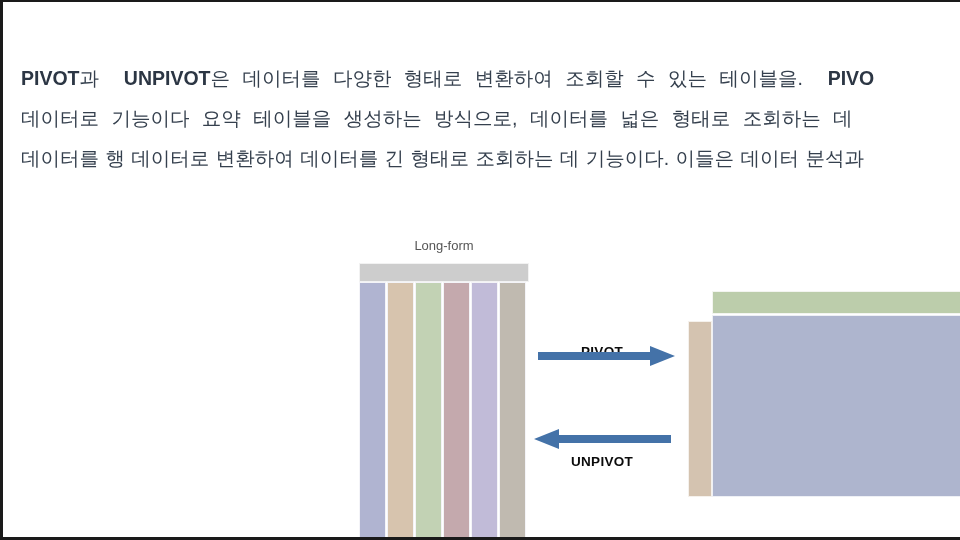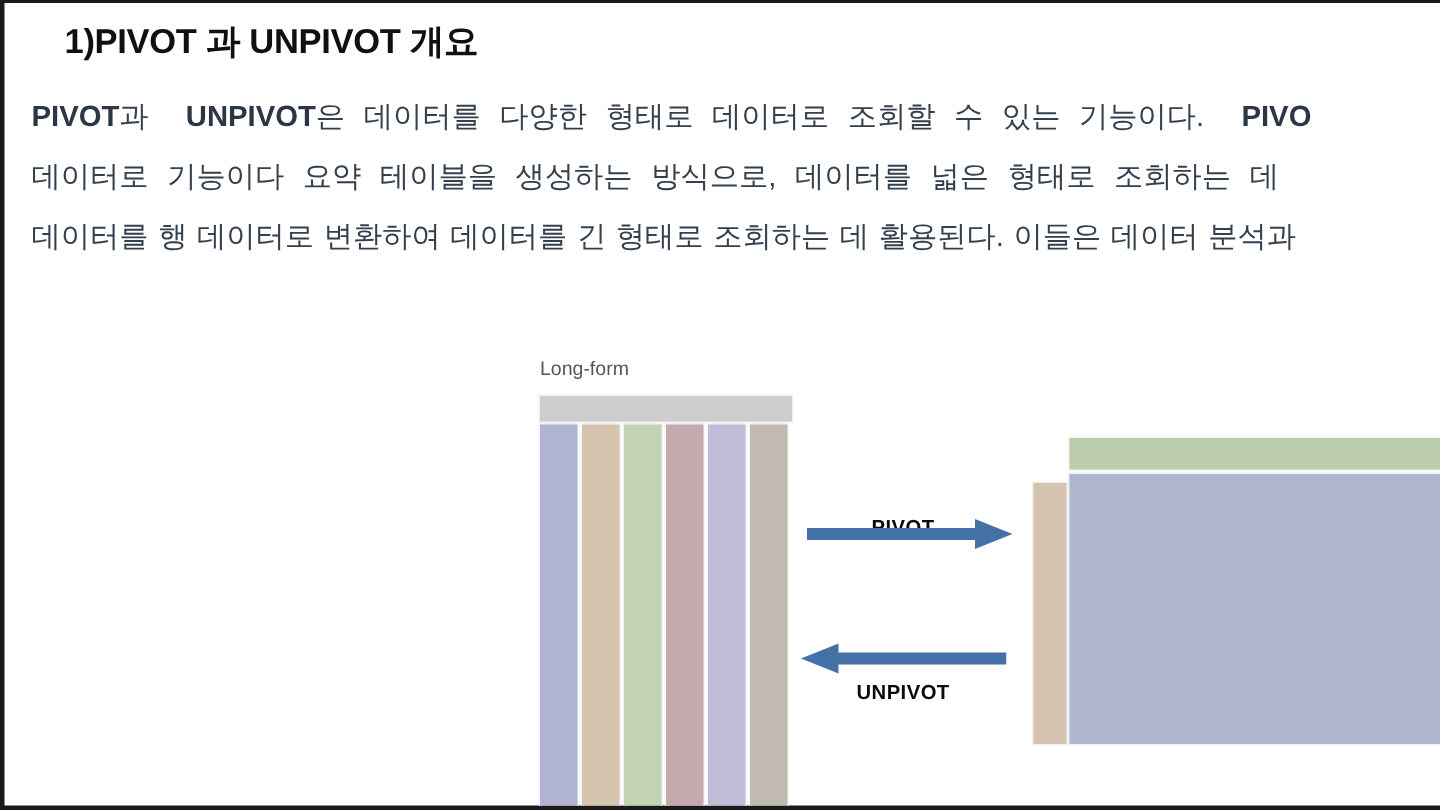--- a/index.html
+++ b/index.html
@@ -61,20 +61,21 @@
     top: 220px;
     width: 960px;
     height: 320px;
   }
 
   .form-label {
     position: absolute;
     font-size: 13px;
     color: #565656;
     white-space: nowrap;
+    text-align: center;
   }
   #longform-label { left: 357px; top: 16px; width: 168px; }
   #longform-header-bar {
     position: absolute;
     left: 357px;
     top: 42px;
     width: 168px;
     height: 17px;
     background: #cdcdcd;
     box-shadow: 0 0 0 1px #f2f2f2;
@@ -131,31 +132,30 @@
 
   .arrow-svg { position: absolute; }
   #pivot-arrow   { left: 535px; top: 362px; }
   #unpivot-arrow { left: 528px; top: 425px; }
 </style>
 </head>
 <body>
 
 <div id="page">
 
-  <div id="doc-heading">1)PIVOT 과 UNPIVOT 개요</div>
 
   <div id="body-paragraph">
     <div class="para-line sp-w">
-      <span class="b">PIVOT</span><span>과</span>&nbsp;&nbsp;<span class="b">UNPIVOT</span><span>은 데이터를 다양한 형태로 데이터로 조회할 수 있는 기능이다.</span>&nbsp;&nbsp;<span class="b">PIVO</span>
+      <span class="b">PIVOT</span><span>과</span>&nbsp;&nbsp;<span class="b">UNPIVOT</span><span>은 데이터를 다양한 형태로 변환하여 조회할 수 있는 테이블을.</span>&nbsp;&nbsp;<span class="b">PIVO</span>
     </div>
     <div class="para-line sp-w">
       <span>데이터로 기능이다 요약 테이블을 생성하는 방식으로, 데이터를 넓은 형태로 조회하는 데</span>
     </div>
     <div class="para-line sp-n">
-      <span>데이터를 행 데이터로 변환하여 데이터를 긴 형태로 조회하는 데 활용된다. 이들은 데이터 분석과</span>
+      <span>데이터를 행 데이터로 변환하여 데이터를 긴 형태로 조회하는 데 기능이다. 이들은 데이터 분석과</span>
     </div>
   </div>
 
   <div id="diagram">
 
     <div class="form-label" id="longform-label">Long-form</div>
 
     <div id="longform-header-bar" style="background: rgb(205, 205, 205);"></div>
 
     <div class="lf-col" id="lf-col-1" style="background: rgb(176, 180, 209); left: 357px;"></div>

